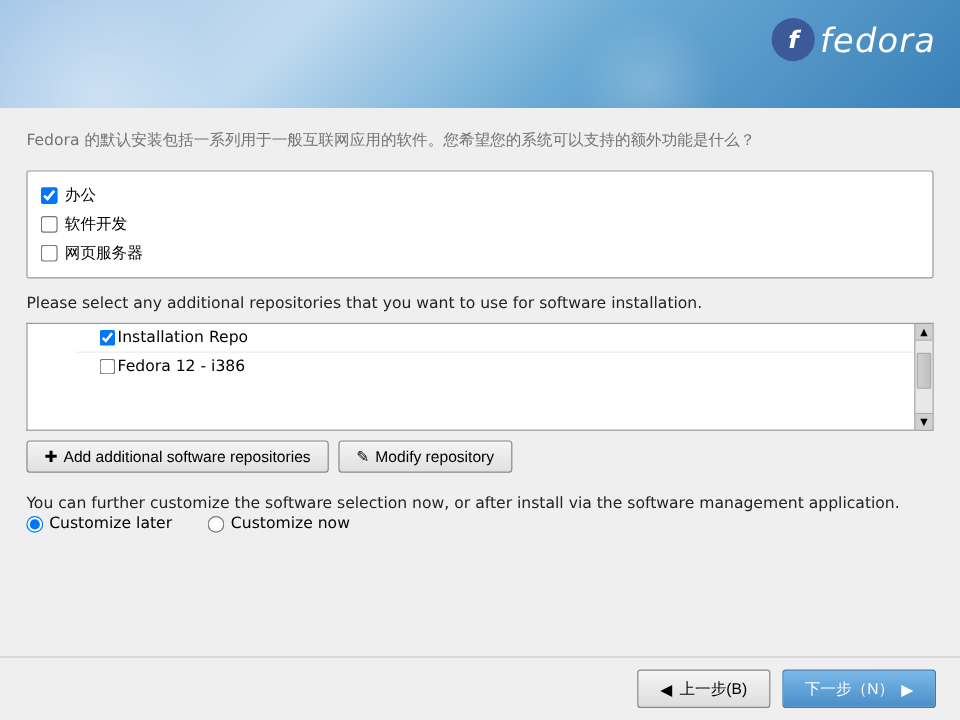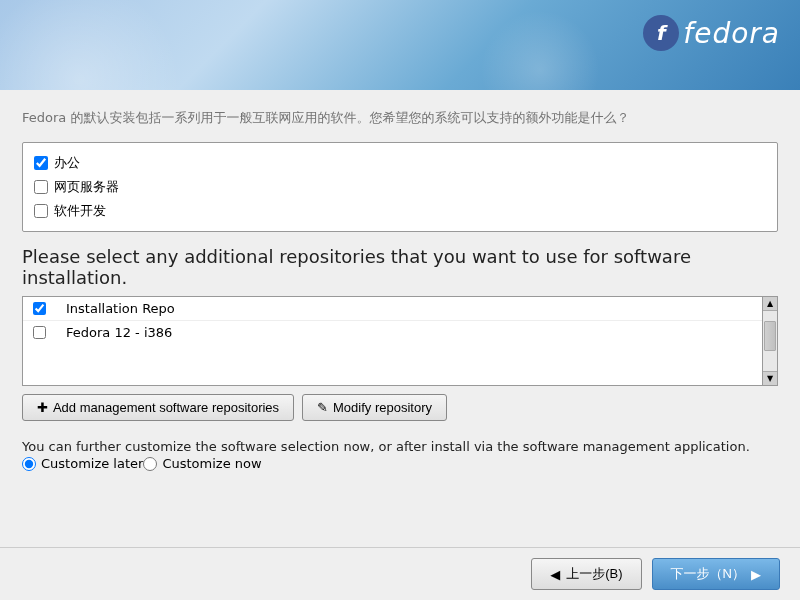--- a/index.html
+++ b/index.html
@@ -109,21 +109,21 @@
     }
 
     .checkbox-item input[type="checkbox"] {
       width: 14px;
       height: 14px;
       cursor: pointer;
     }
 
     
     .repo-label {
-      font-size: 18px;
+      font-size: 13px;
       color: #222;
       margin-bottom: 8px;
     }
 
     .repo-box-wrapper {
       display: flex;
       gap: 0;
       margin-bottom: 8px;
     }
 
@@ -132,24 +132,25 @@
       border: 1px solid #999;
       background: #fff;
       height: 90px;
       overflow: hidden;
       border-right: none;
     }
 
     .repo-item {
       display: flex;
       align-items: center;
-      gap: 20px;
-      padding: 4px 10px;
+      gap: 2px;
+      padding: 4px 20px;
       font-size: 13px;
       border-bottom: 1px solid #eee;
+      margin-left: 40px;
     }
 
     .repo-item:last-child {
       border-bottom: none;
     }
 
     .repo-item input[type="checkbox"] {
       width: 13px;
       height: 13px;
     }
@@ -233,20 +234,21 @@
 
     
     .customize-text {
       font-size: 13px;
       color: #222;
       line-height: 1.5;
     }
 
     .radio-group {
       display: flex;
+      gap: 30px;
       align-items: flex-end;
     }
 
     .radio-item {
       display: flex;
       align-items: center;
       gap: 5px;
       font-size: 13px;
     }
 
@@ -306,25 +308,25 @@
 
   <p class="intro-text">Fedora 的默认安装包括一系列用于一般互联网应用的软件。您希望您的系统可以支持的额外功能是什么？</p>
 
   <div class="software-groups">
     <div class="checkbox-item">
       <input type="checkbox" checked="" style="">
       <label>办公</label>
     </div>
     <div class="checkbox-item">
       <input type="checkbox" style="">
-      <label>网页服务器</label>
+      <label>软件开发</label>
     </div>
     <div class="checkbox-item">
       <input type="checkbox" style="">
-      <label>软件开发</label>
+      <label>网页服务器</label>
     </div>
   </div>
 
   <p class="repo-label">Please select any additional repositories that you want to use for software installation.</p>
 
   <div class="repo-box-wrapper">
     <div class="repo-list">
       <div class="repo-item">
         <input type="checkbox" checked="" style="">
         <span>Installation Repo</span>
@@ -339,21 +341,21 @@
       <div class="scrollbar-track">
         <div class="scrollbar-thumb"></div>
       </div>
       <div class="scrollbar-down">▼</div>
     </div>
   </div>
 
   <div class="buttons-row">
     <button class="btn">
       <span class="btn-icon">✚</span>
-      <span>Add management software repositories</span>
+      <span>Add additional software repositories</span>
     </button>
     <button class="btn">
       <span class="btn-icon">✎</span>
       <span>Modify repository</span>
     </button>
   </div>
 
   <p class="customize-text">You can further customize the software selection now, or after install via the software management application.</p>
 
   <div class="radio-group">

